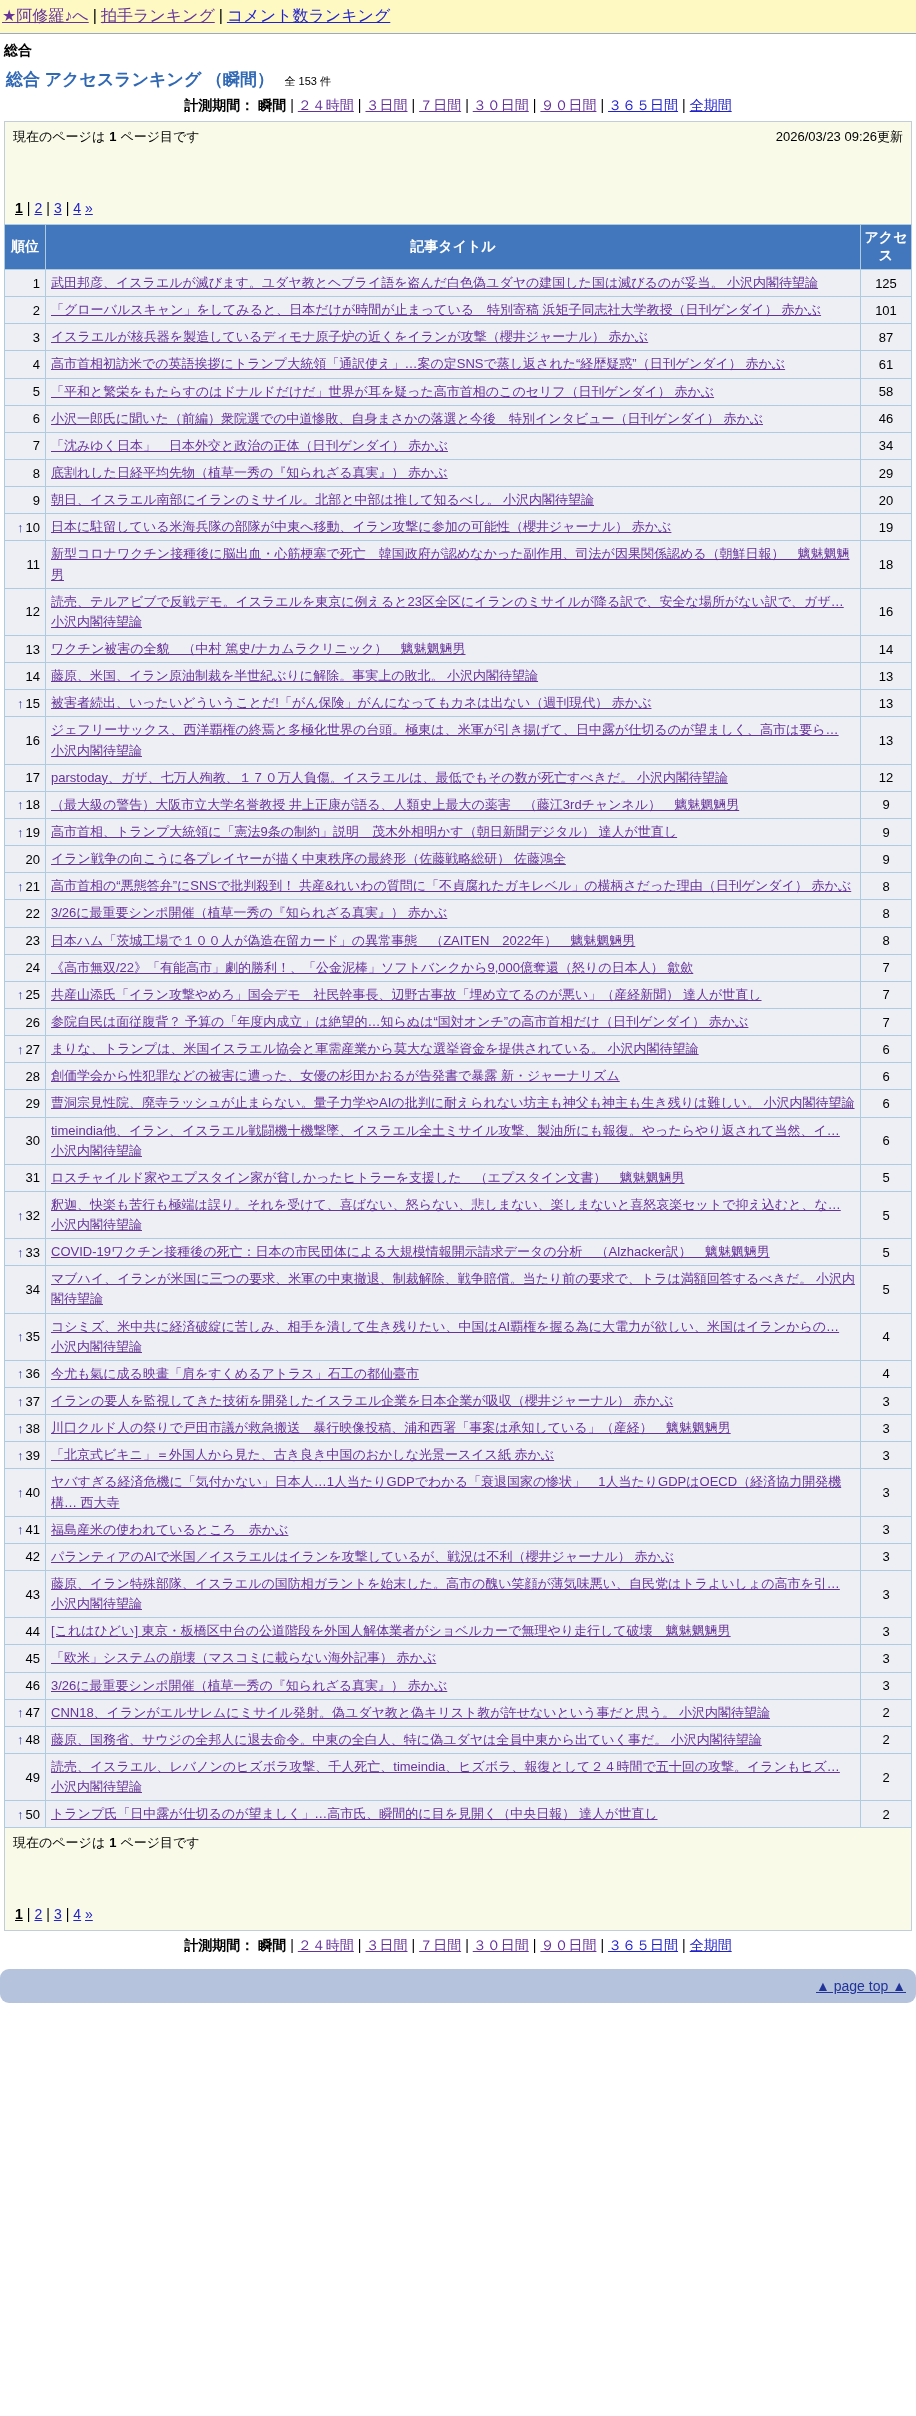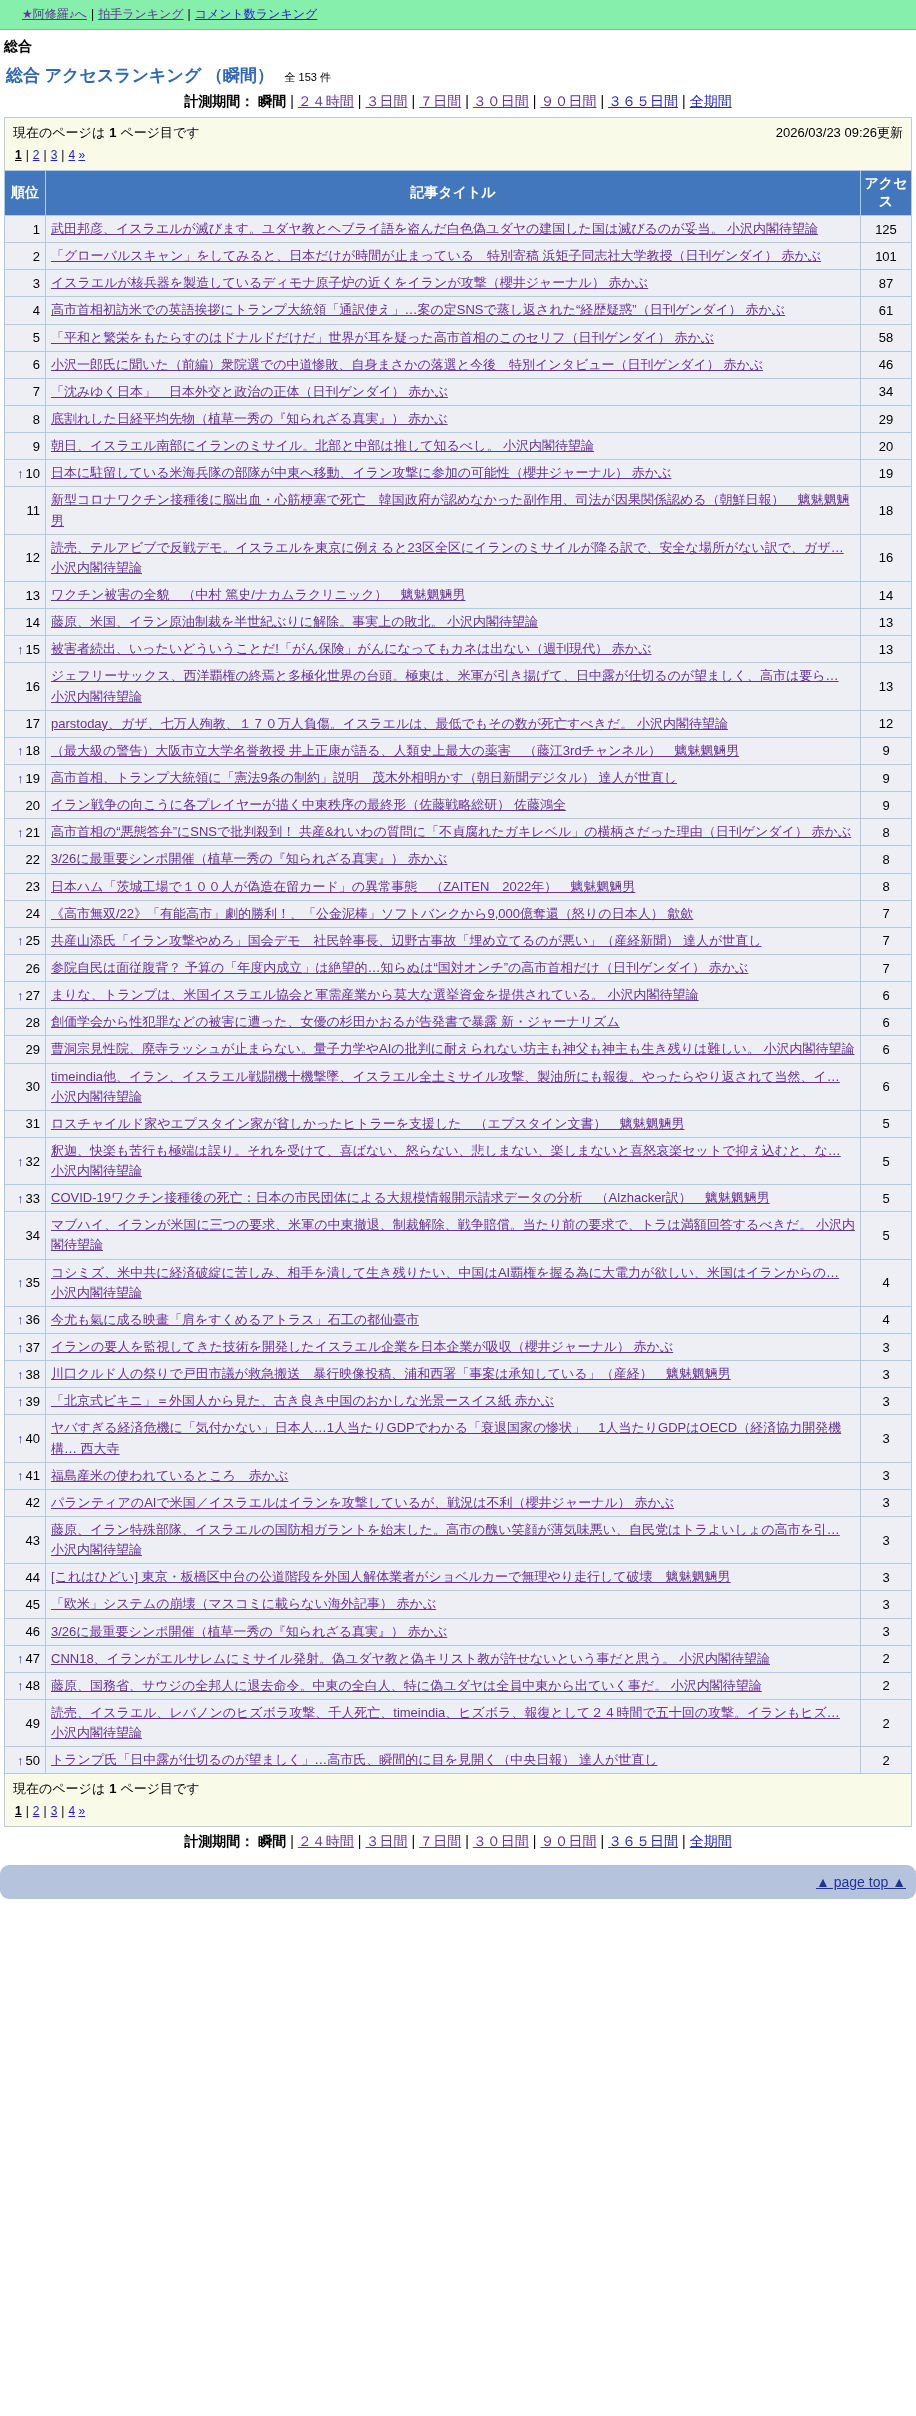--- a/index.html
+++ b/index.html
@@ -1,34 +1,34 @@
 <!DOCTYPE html>
 <html lang="ja"><head>
 <meta charset="utf-8">
 <style>
   html,body{margin:0;padding:0;background:#fff;font-family:"Liberation Sans","DejaVu Sans",sans-serif;color:#000;}
   .page{width:916px;margin:0 auto;}
   
-  .topbar{background:#86efac;padding:6px 22px;font-size:12px;border-bottom:1px solid #9aa9c6;}
+  .topbar{background:#fef9c3;padding:6px 2px;font-size:16px;border-bottom:1px solid #9aa9c6;}
   a.lnk{color:#2222cc;text-decoration:underline;cursor:pointer;}
   a.lnk.visited{color:#663399;}
   .sep{color:#000;margin:0 4px;}
   
   .category{font-size:14px;font-weight:bold;padding:8px 4px 2px 4px;}
   .titleline{text-align:left;padding:6px 0 2px 6px;}
   .title-main{color:#3068b4;font-weight:bold;font-size:17px;}
   .title-count{color:#000;font-size:11px;margin-left:6px;}
   .periodnav{text-align:center;font-size:14px;padding:4px 0 6px 0;}
   .periodnav .plabel{font-weight:bold;}
   .periodnav .pcur{font-weight:bold;}
   
   .infobox{background:#fafae8;border:1px solid #c3cdd9;border-bottom:none;margin:0 4px;padding:6px 8px 4px 8px;font-size:13px;}
   .infobox .inforow{display:flex;justify-content:space-between;align-items:baseline;}
   .infobox .pagenum-bold{font-weight:bold;margin:0 4px;}
-  .pages{padding:6px 0 4px 2px;font-size:12px;}
+  .pages{padding:6px 0 4px 2px;font-size:14px;margin-top:48px;}
   .pages a{color:#2222cc;text-decoration:underline;cursor:pointer;}
   .pages .cur{font-weight:bold;color:#000;text-decoration:underline;}
   .infobox.bottom{border-top:none;border-bottom:1px solid #c3cdd9;}
   
   table.rank{border-collapse:collapse;width:908px;margin:0 4px;font-size:13px;}
   table.rank th{background:#4377bd;color:#fff;font-weight:bold;font-size:14px;border:1px solid #aecbe0;padding:4px 2px;text-align:center;}
   table.rank td{border:1px solid #aecbe0;background:#eeeff5;padding:3px 5px;vertical-align:middle;}
   td.rankcell{width:30px;text-align:right;white-space:nowrap;padding-right:3px;padding-left:2px;}
   td.rankcell .up{color:#2a2a99;font-weight:bold;font-size:13px;margin-right:2px;}
   td.titlecell{line-height:1.55;}

